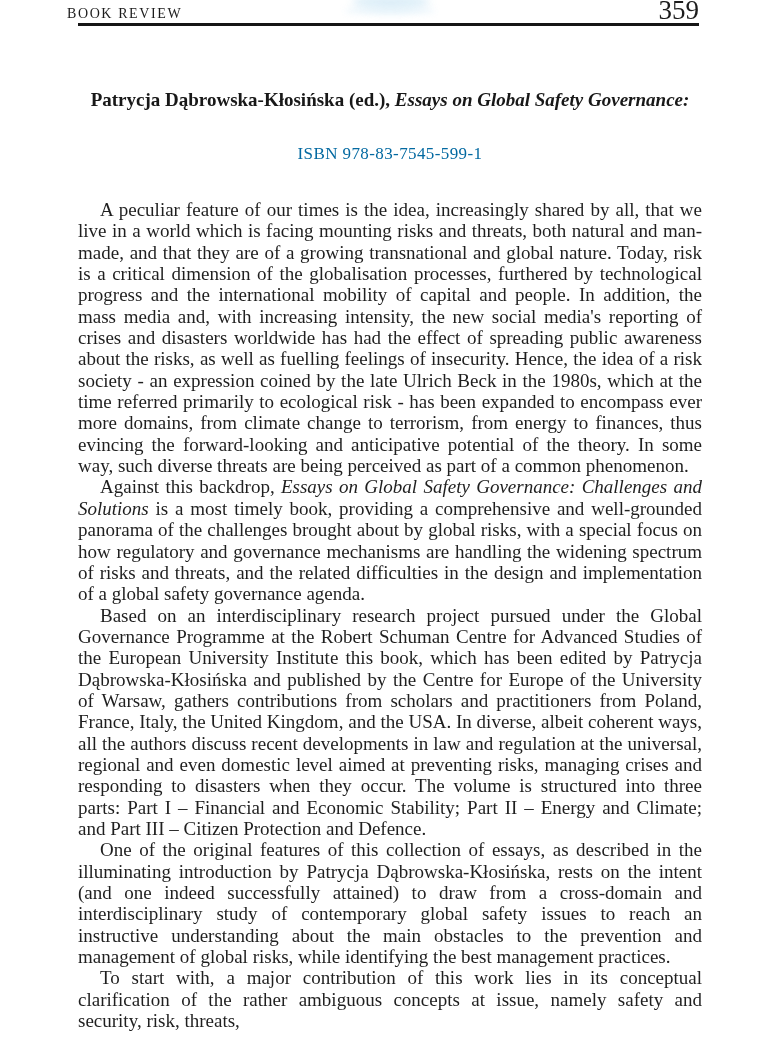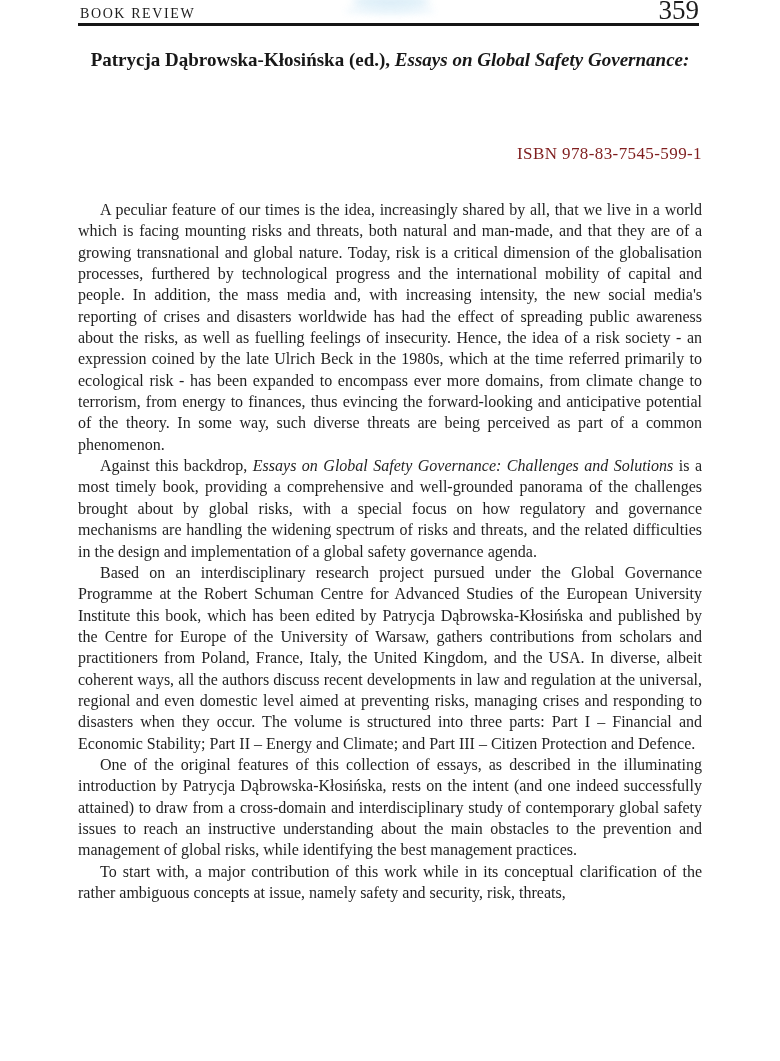--- a/index.html
+++ b/index.html
@@ -35,21 +35,21 @@
     width: 92px;
     height: 6px;
     background: #d9edf8;
     border-radius: 50%;
     filter: blur(3px);
     opacity: 0.6;
   }
   .running-head {
     position: absolute;
     top: 6px;
-    left: 80px;
+    left: 67px;
     font-size: 14px;
     letter-spacing: 1.6px;
     color: #1c1c1c;
     text-align: center;
   }
   .page-number {
     position: absolute;
     top: -3px;
     right: 81px;
     font-size: 27px;
@@ -68,37 +68,37 @@
     position: absolute;
     top: 48px;
     left: 78px;
     width: 624px;
     text-align: center;
     font-weight: bold;
     font-size: 19px;
     line-height: 24px;
     color: #181818;
   }
-  .title-line { white-space: nowrap; }
+  .title-line { white-space: nowrap; margin-top: 40px; }
   .isbn-line {
     position: absolute;
     top: 144px;
     left: 78px;
     width: 624px;
-    text-align: right;
+    text-align: center;
     font-size: 17px;
     letter-spacing: 0.4px;
-    color: #7f1d1d;
+    color: #0369a1;
   }
   .body-block {
     position: absolute;
     top: 199px;
     left: 78px;
     width: 624px;
-    font-size: 16px;
+    font-size: 19px;
     line-height: 21.35px;
     text-align: justify;
     color: #1f1f1f;
   }
   .body-block p {
     margin: 0;
     text-indent: 22px;
   }
   .it { font-style: italic; }
 </style>
@@ -120,16 +120,16 @@
       <div class="title-line"><span>Patrycja Dąbrowska-Kłosińska (ed.), </span><span class="it">Essays on Global Safety Governance:</span></div>
     </div>
 
   <div class="isbn-line">ISBN 978-83-7545-599-1</div>
 
   <div class="body-block">
       <p><span>A peculiar feature of our times is the idea, increasingly shared by all, that we live in a world which is facing mounting risks and threats, both natural and man-made, and that they are of a growing transnational and global nature. Today, risk is a critical dimension of the globalisation processes, furthered by technological progress and the international mobility of capital and people. In addition, the mass media and, with increasing intensity, the new social media's reporting of crises and disasters worldwide has had the effect of spreading public awareness about the risks, as well as fuelling feelings of insecurity. Hence, the idea of a risk society - an expression coined by the late Ulrich Beck in the 1980s, which at the time referred primarily to ecological risk - has been expanded to encompass ever more domains, from climate change to terrorism, from energy to finances, thus evincing the forward-looking and anticipative potential of the theory. In some way, such diverse threats are being perceived as part of a common phenomenon.</span></p>
       <p><span>Against this backdrop, </span><span class="it">Essays on Global Safety Governance: Challenges and Solutions</span><span> is a most timely book, providing a comprehensive and well-grounded panorama of the challenges brought about by global risks, with a special focus on how regulatory and governance mechanisms are handling the widening spectrum of risks and threats, and the related difficulties in the design and implementation of a global safety governance agenda.</span></p>
       <p><span>Based on an interdisciplinary research project pursued under the Global Governance Programme at the Robert Schuman Centre for Advanced Studies of the European University Institute this book, which has been edited by Patrycja Dąbrowska-Kłosińska and published by the Centre for Europe of the University of Warsaw, gathers contributions from scholars and practitioners from Poland, France, Italy, the United Kingdom, and the USA. In diverse, albeit coherent ways, all the authors discuss recent developments in law and regulation at the universal, regional and even domestic level aimed at preventing risks, managing crises and responding to disasters when they occur. The volume is structured into three parts: Part I – Financial and Economic Stability; Part II – Energy and Climate; and Part III – Citizen Protection and Defence.</span></p>
       <p><span>One of the original features of this collection of essays, as described in the illuminating introduction by Patrycja Dąbrowska-Kłosińska, rests on the intent (and one indeed successfully attained) to draw from a cross-domain and interdisciplinary study of contemporary global safety issues to reach an instructive understanding about the main obstacles to the prevention and management of global risks, while identifying the best management practices.</span></p>
-      <p><span>To start with, a major contribution of this work while in its conceptual clarification of the rather ambiguous concepts at issue, namely safety and security, risk, threats,</span></p>
+      <p><span>To start with, a major contribution of this work lies in its conceptual clarification of the rather ambiguous concepts at issue, namely safety and security, risk, threats,</span></p>
     </div>
 
 </div>
 
 </body></html>

